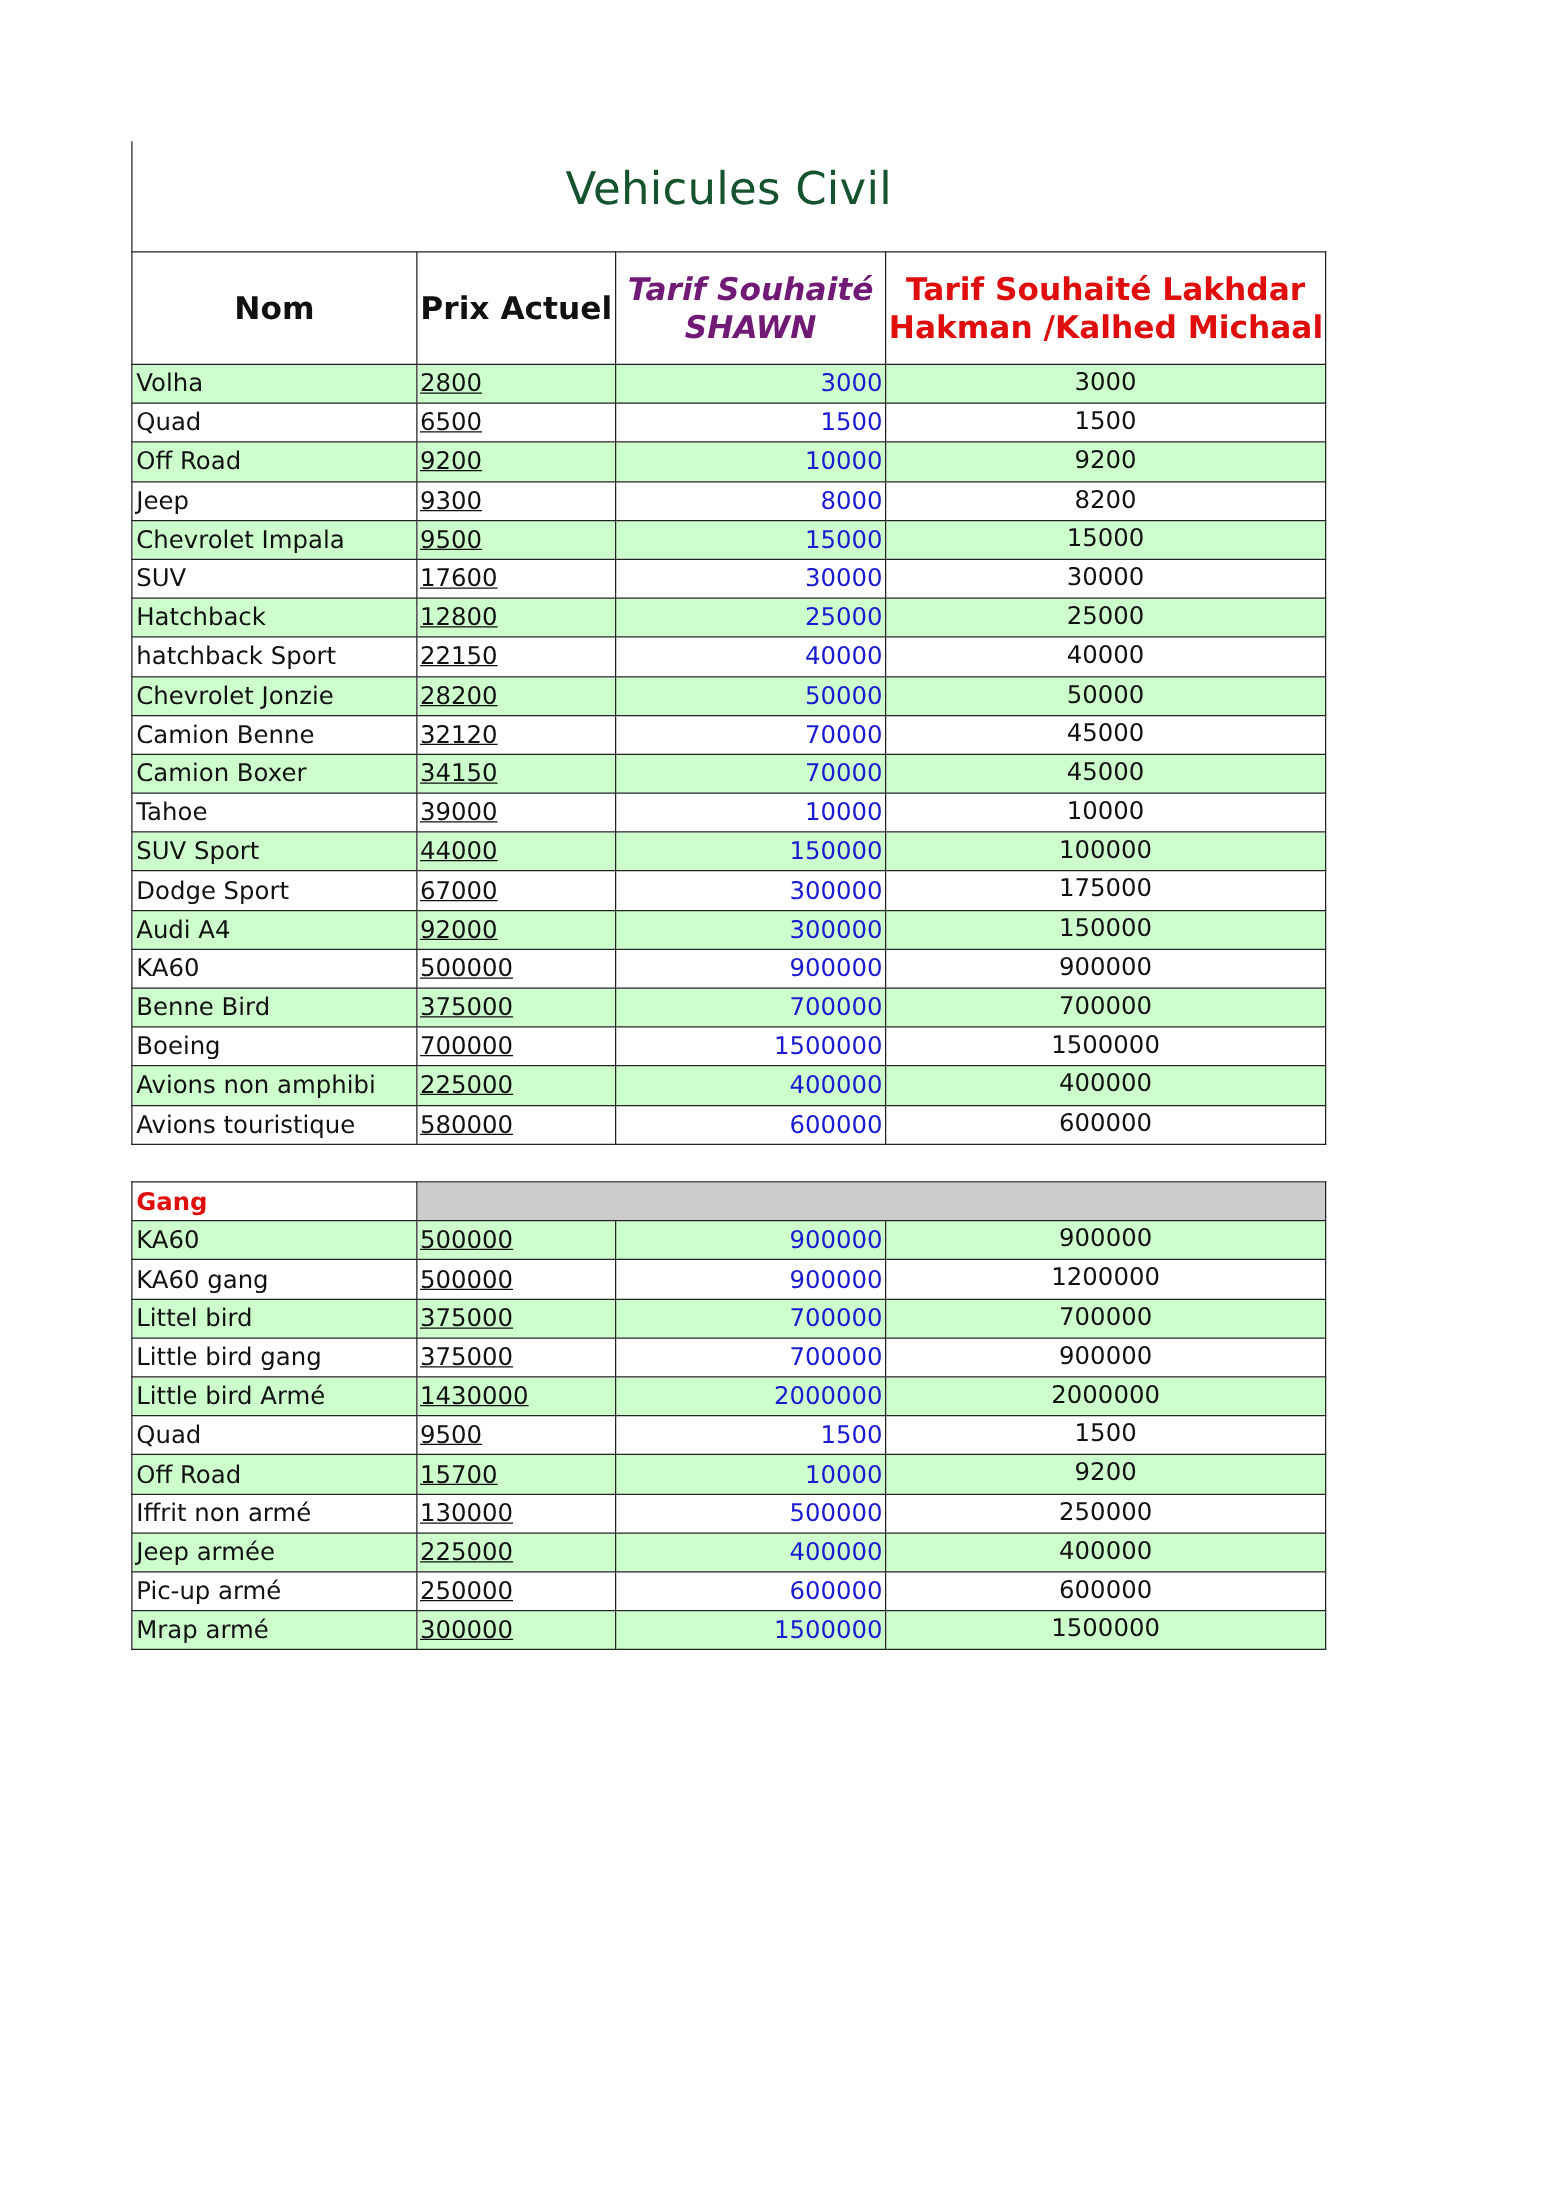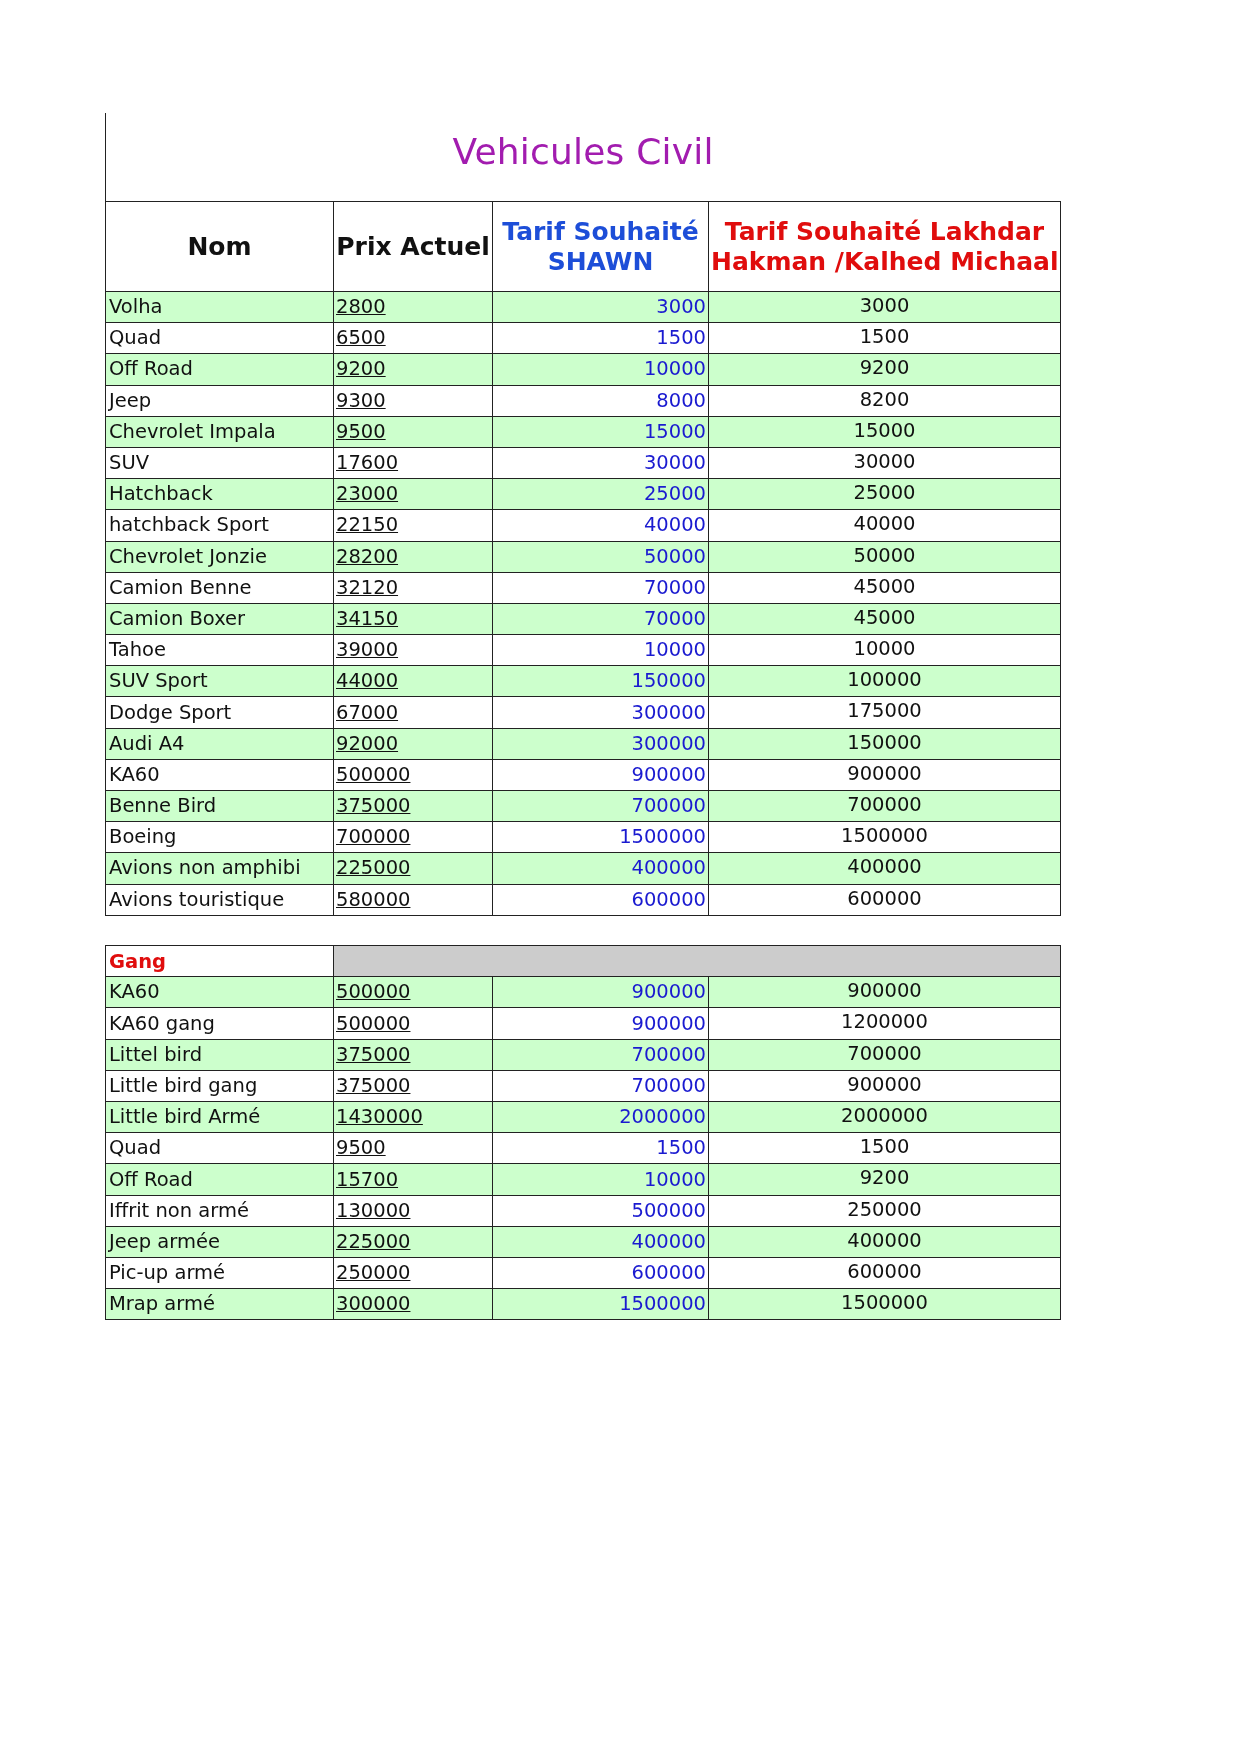--- a/index.html
+++ b/index.html
@@ -1,28 +1,28 @@
 <!DOCTYPE html>
 <html><head>
 <meta charset="utf-8">
 <style>
   html, body { margin: 0; padding: 0; background: #ffffff; }
   body { width: 1241px; height: 1754px; position: relative; overflow: hidden;
          font-family: "DejaVu Sans", "Liberation Sans", sans-serif; color: #111; }
   .title-wrap { position: absolute; left: 105px; top: 113px; width: 955px; height: 88px;
                 border-left: 1.5px solid #222; box-sizing: border-box; }
   .title { position: absolute; left: 0; right: 0; top: 18px; text-align: center;
-           font-size: 36px; color: #a21caf; letter-spacing: 0.2px; }
+           font-size: 36px; color: #14532d; letter-spacing: 0.2px; }
   table { position: absolute; left: 105px; border-collapse: collapse; table-layout: fixed; width: 955px; }
   td, th { border: 1.5px solid #222; padding: 0 2px; box-sizing: border-box; overflow: hidden; white-space: nowrap; }
   col.c1 { width: 228px; } col.c2 { width: 159px; } col.c3 { width: 216px; } col.c4 { width: 352px; }
   #civil { top: 201px; }
   #gang { top: 945px; }
   th { height: 90px; font-weight: bold; font-size: 25px; line-height: 30px; text-align: center; vertical-align: middle; }
-  th.h-shawn { color: #1d4ed8; }
+  th.h-shawn { color: #701a75; font-style: italic; }
   th.h-lakhdar { color: #e00d0d; }
   th.h-nom, th.h-prix { color: #111; }
   tr.row td { height: 31.2px; font-size: 19.5px; line-height: 28px; }
   tr.row.green td { background: #ccffcc; }
   td.nom { text-align: left; padding-left: 3px; }
   td.prix { text-align: left; text-decoration: underline; }
   td.shawn { text-align: right; color: #1a1ad0; }
   td.lak { text-align: center; vertical-align: top; line-height: 26px; }
   tr.gang-head td { height: 31.3px; font-size: 19.5px; }
   td.gang-label { color: #e00d0d; font-weight: bold; text-align: left; padding-left: 3px; margin-left: 44px; }
@@ -88,21 +88,21 @@
         <td class="lak">15000</td>
       </tr>
       <tr class="row">
         <td class="nom">SUV</td>
         <td class="prix">17600</td>
         <td class="shawn">30000</td>
         <td class="lak">30000</td>
       </tr>
       <tr class="row green">
         <td class="nom">Hatchback</td>
-        <td class="prix">23000</td>
+        <td class="prix">12800</td>
         <td class="shawn">25000</td>
         <td class="lak">25000</td>
       </tr>
       <tr class="row">
         <td class="nom">hatchback Sport</td>
         <td class="prix">22150</td>
         <td class="shawn">40000</td>
         <td class="lak">40000</td>
       </tr>
       <tr class="row green">

